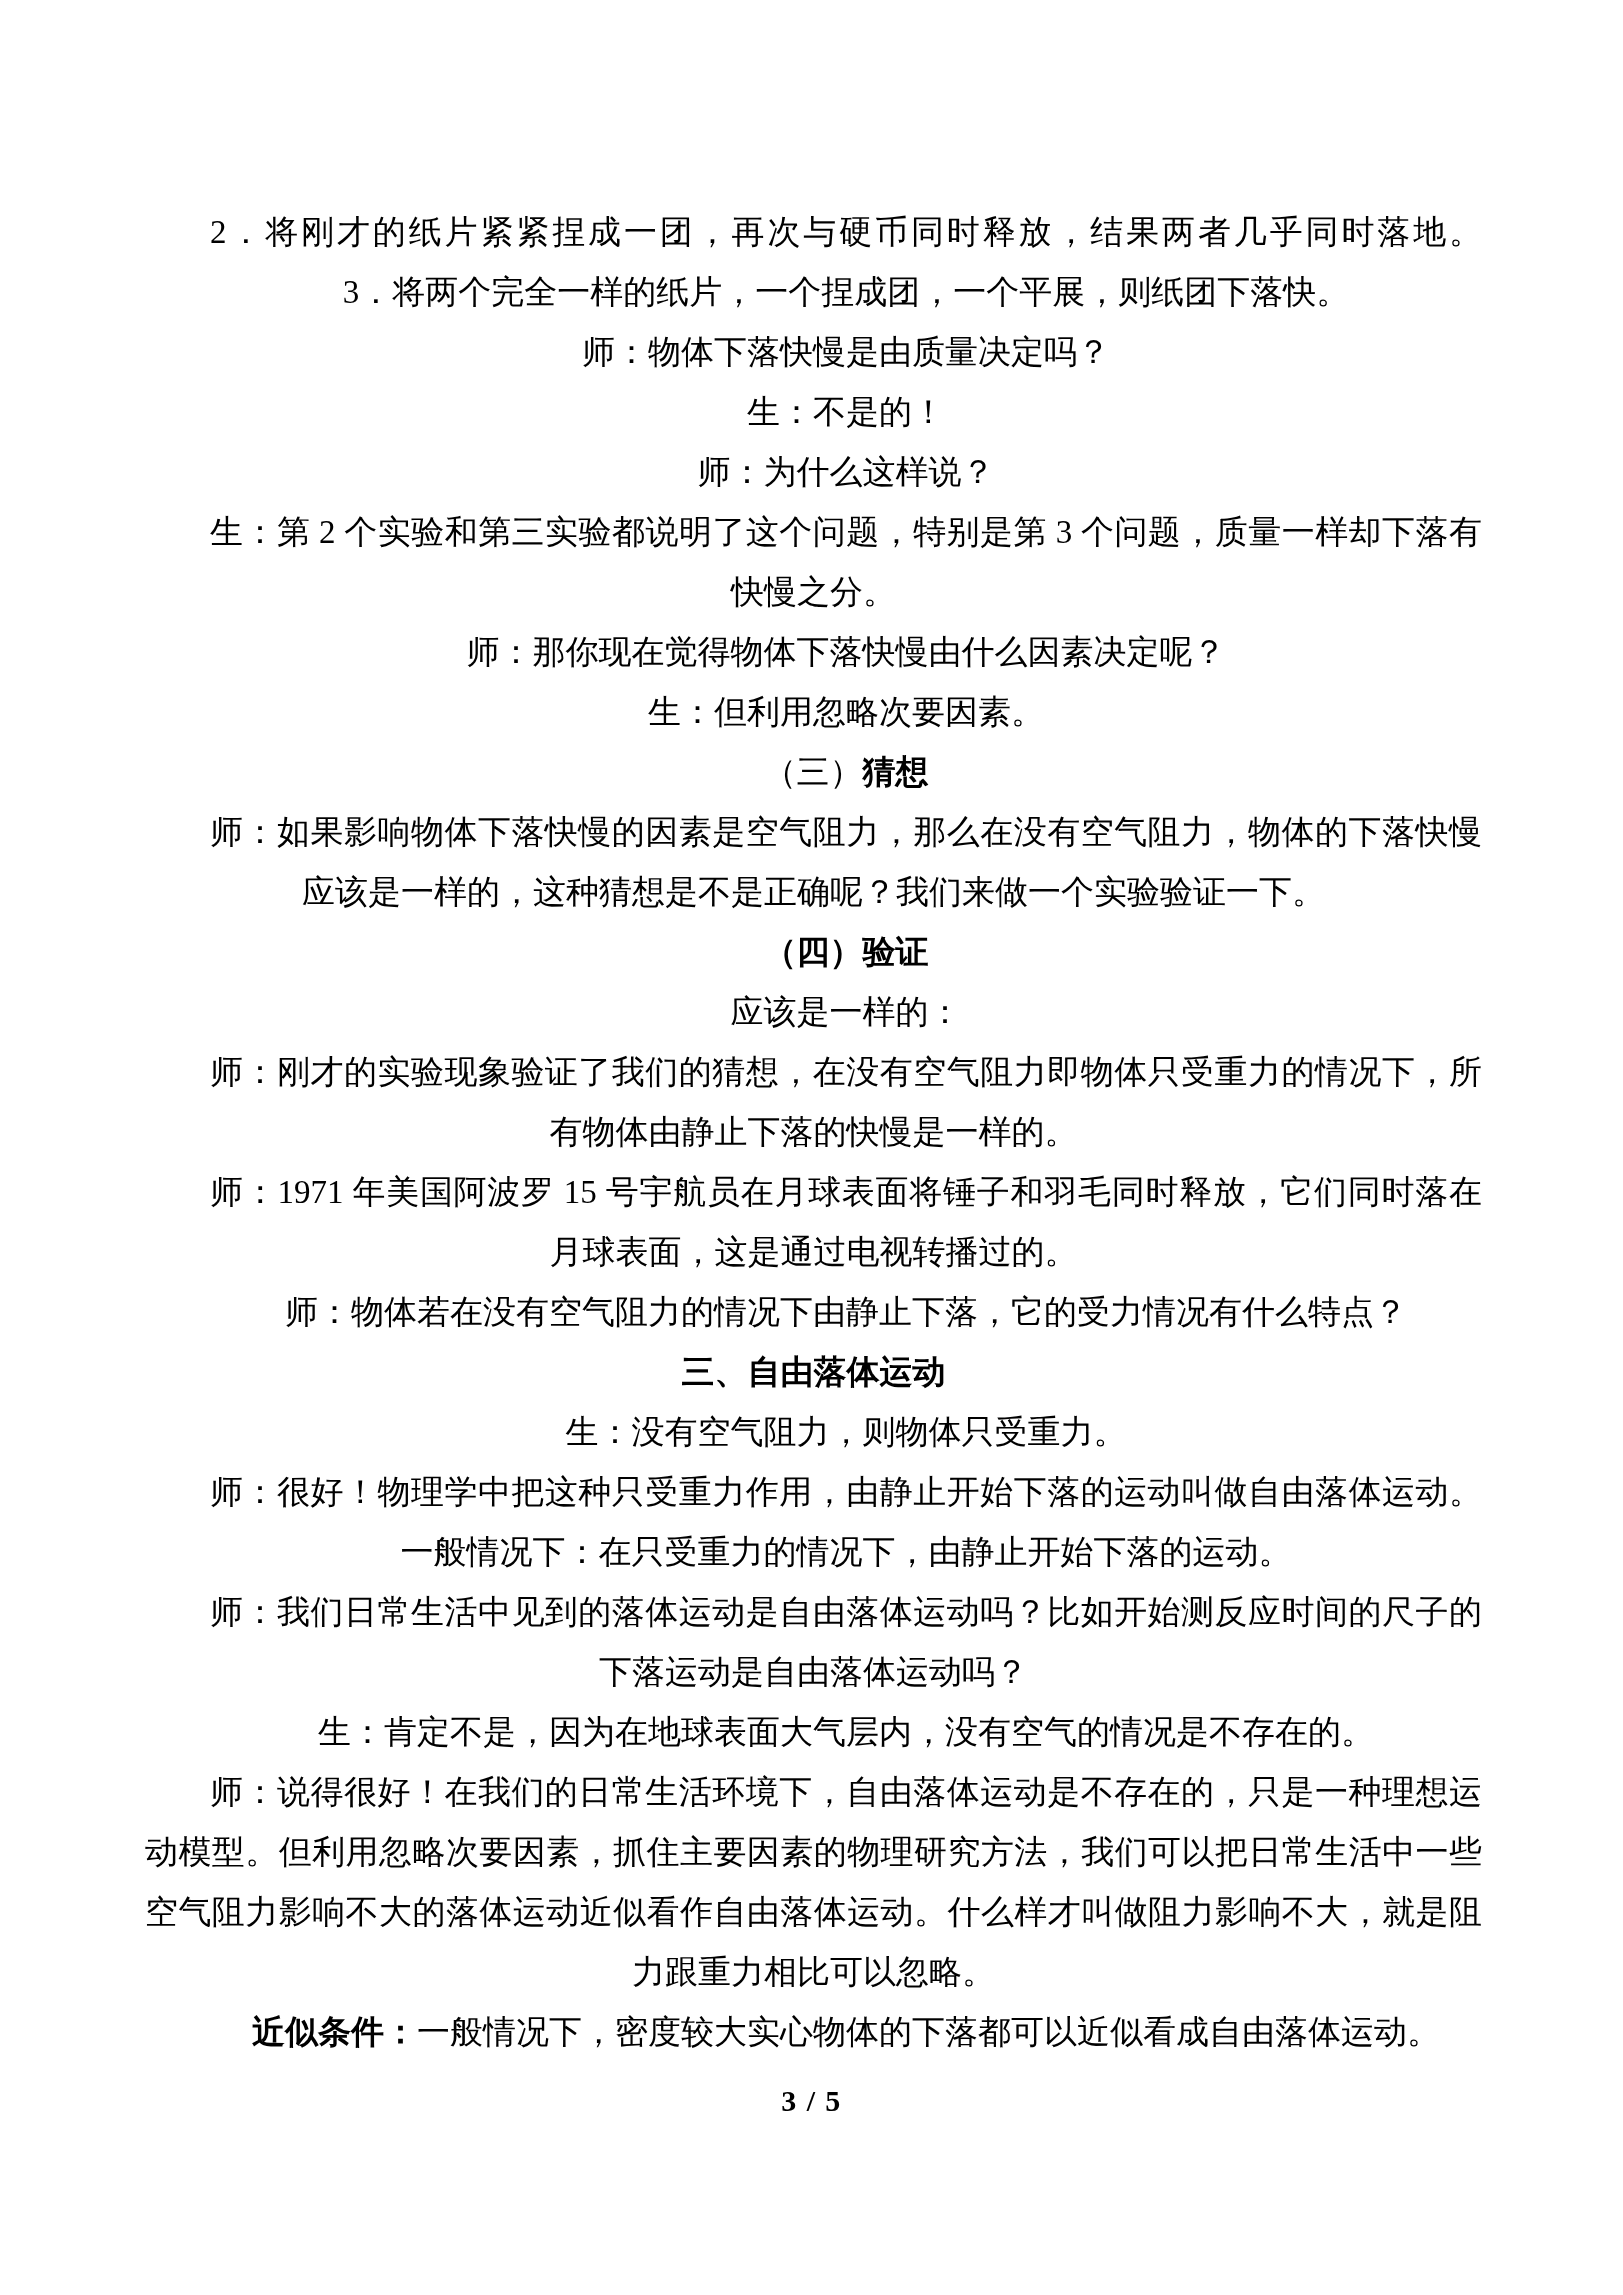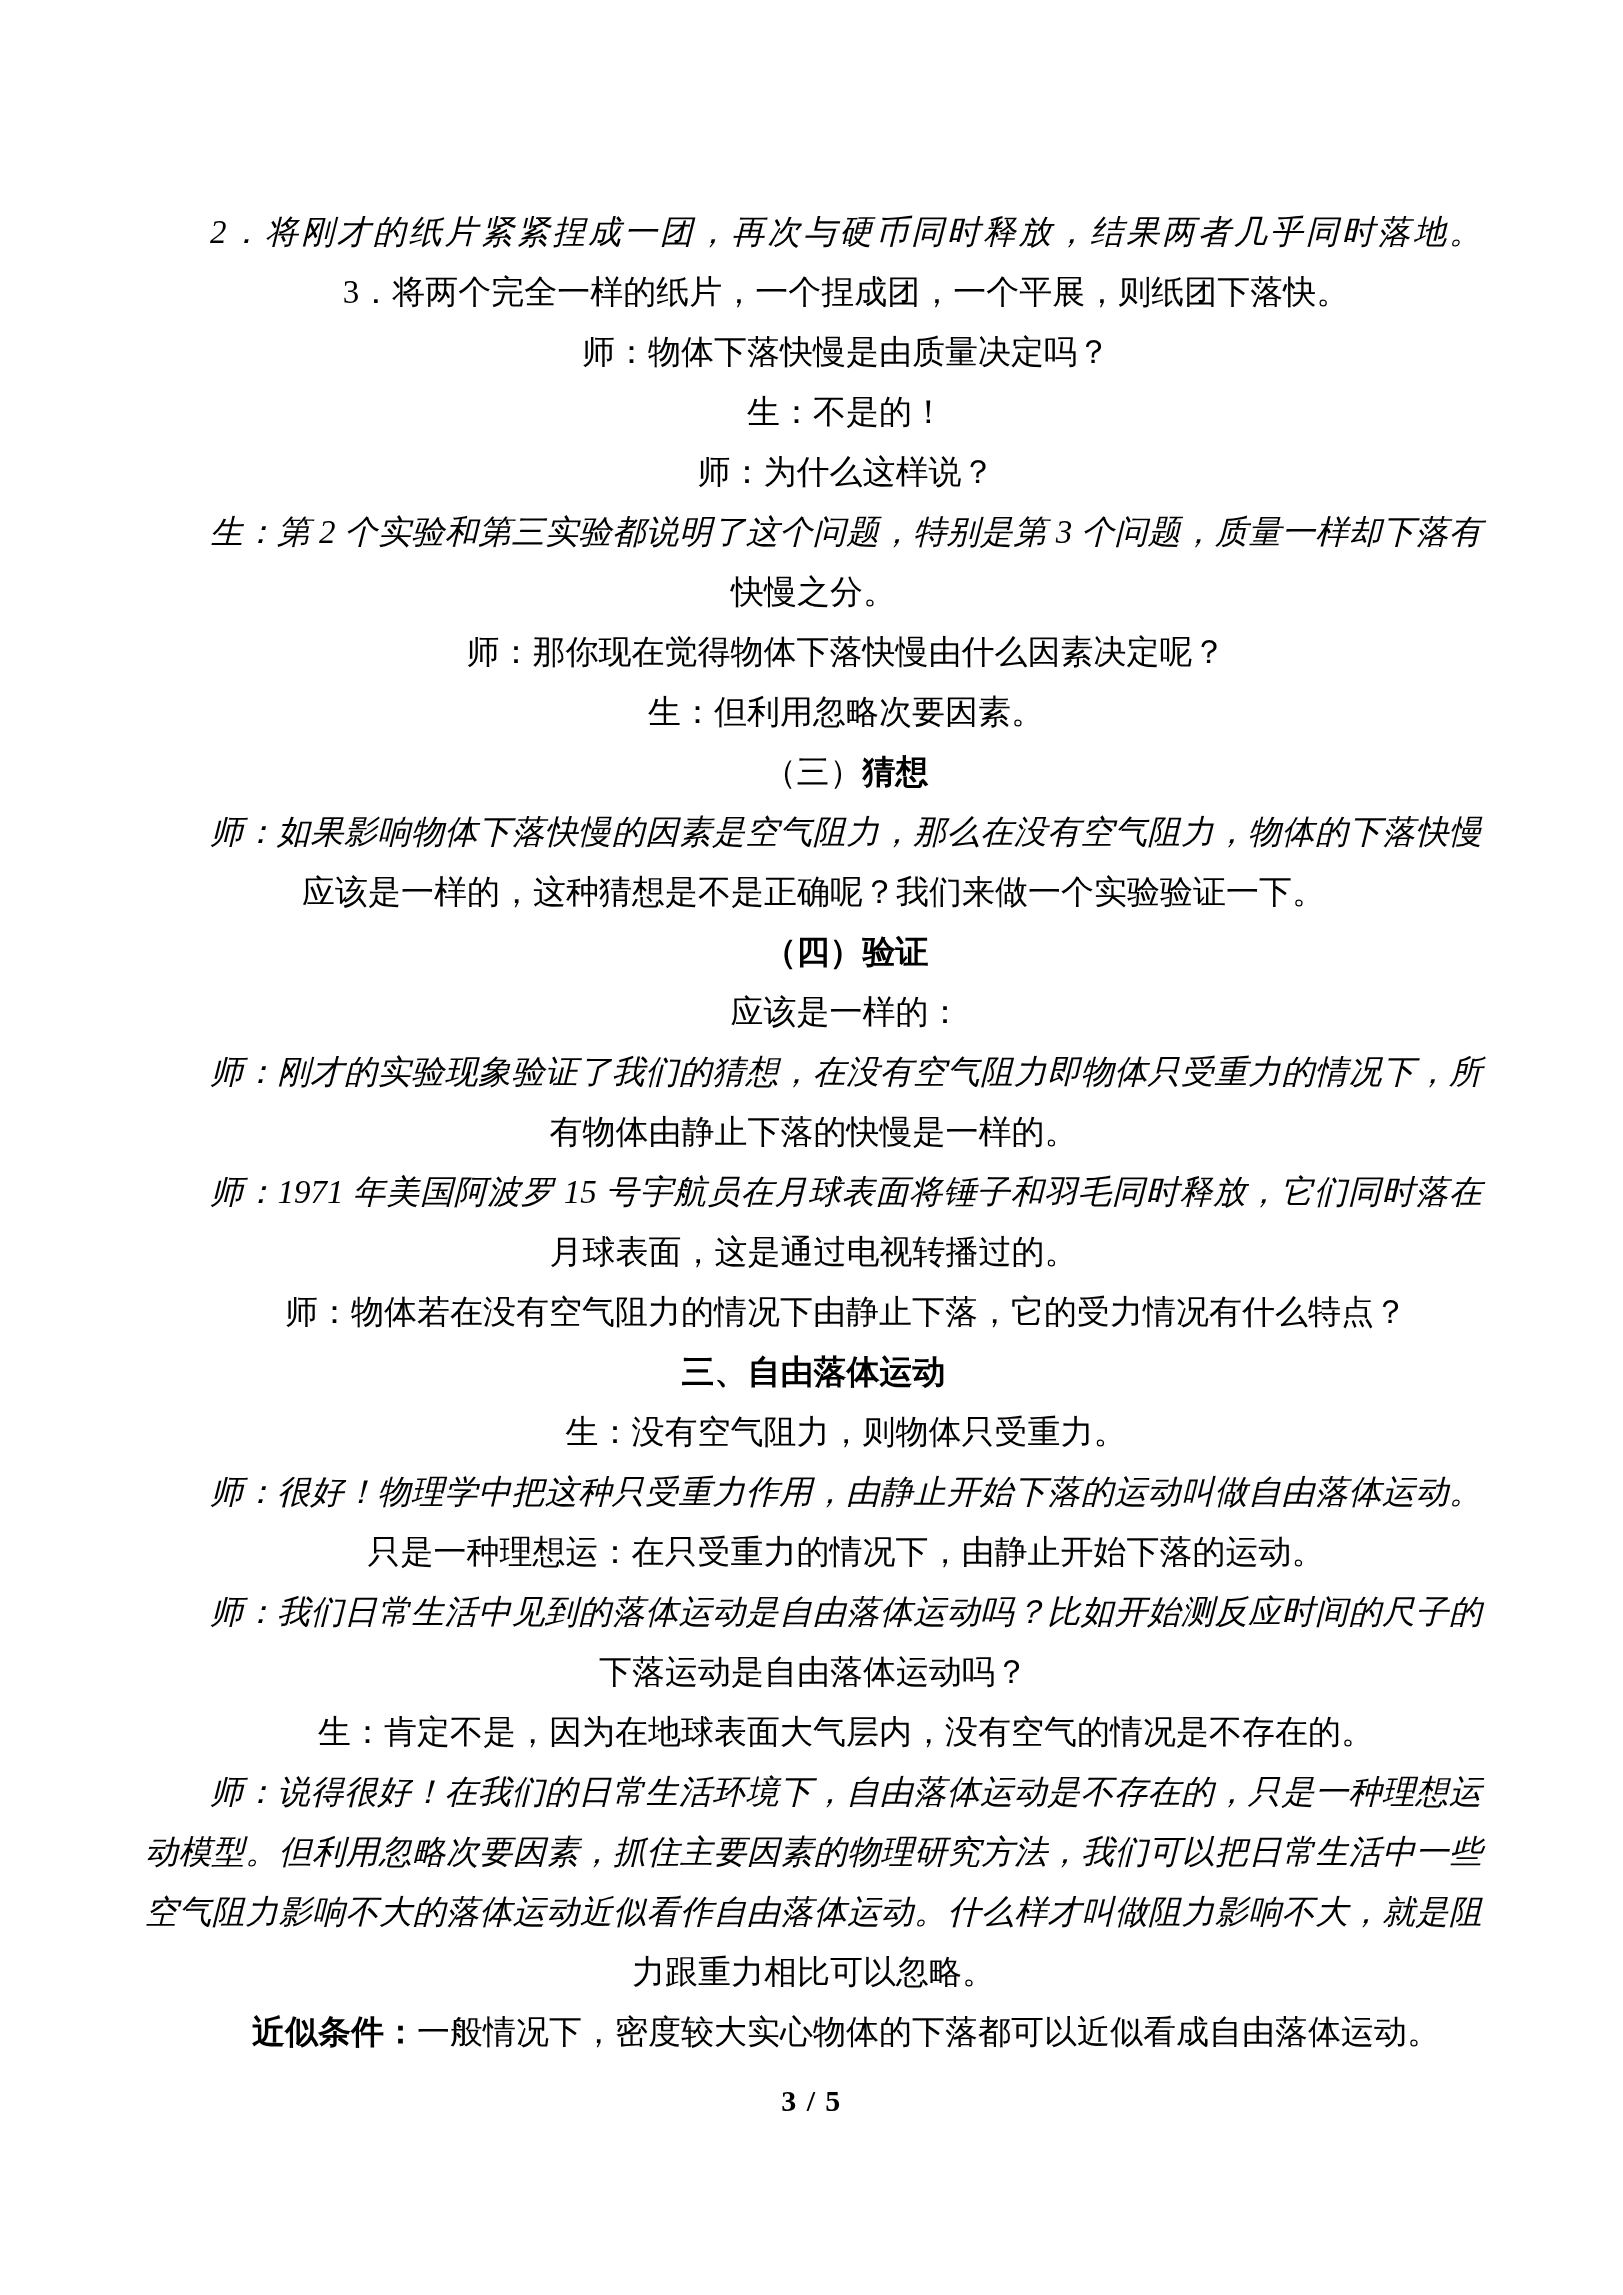--- a/index.html
+++ b/index.html
@@ -29,21 +29,20 @@
     white-space: nowrap;
     text-align: center;
   }
   .line.indent {
     text-indent: 65px;
   }
   .line.justify {
     white-space: normal;
     text-align: justify;
     text-align-last: justify;
-    font-style: italic;
   }
   .seg.bold {
     font-weight: bold;
   }
   .footer {
     position: absolute;
     top: 2083px;
     left: 0;
     width: 100%;
     text-align: center;
@@ -73,21 +72,21 @@
       <div class="line indent"><span class="seg bold">（四）验证</span></div>
       <div class="line indent"><span class="seg">应该是一样的：</span></div>
       <div class="line indent justify"><span class="seg">师：刚才的实验现象验证了我们的猜想，在没有空气阻力即物体只受重力的情况下，所</span></div>
       <div class="line"><span class="seg">有物体由静止下落的快慢是一样的。</span></div>
       <div class="line indent justify"><span class="seg">师：1971 年美国阿波罗 15 号宇航员在月球表面将锤子和羽毛同时释放，它们同时落在</span></div>
       <div class="line"><span class="seg">月球表面，这是通过电视转播过的。</span></div>
       <div class="line indent"><span class="seg">师：物体若在没有空气阻力的情况下由静止下落，它的受力情况有什么特点？</span></div>
       <div class="line"><span class="seg bold">三、自由落体运动</span></div>
       <div class="line indent"><span class="seg">生：没有空气阻力，则物体只受重力。</span></div>
       <div class="line indent justify"><span class="seg">师：很好！物理学中把这种只受重力作用，由静止开始下落的运动叫做自由落体运动。</span></div>
-      <div class="line indent"><span class="seg">只是一种理想运：在只受重力的情况下，由静止开始下落的运动。</span></div>
+      <div class="line indent"><span class="seg">一般情况下：在只受重力的情况下，由静止开始下落的运动。</span></div>
       <div class="line indent justify"><span class="seg">师：我们日常生活中见到的落体运动是自由落体运动吗？比如开始测反应时间的尺子的</span></div>
       <div class="line"><span class="seg">下落运动是自由落体运动吗？</span></div>
       <div class="line indent"><span class="seg">生：肯定不是，因为在地球表面大气层内，没有空气的情况是不存在的。</span></div>
       <div class="line indent justify"><span class="seg">师：说得很好！在我们的日常生活环境下，自由落体运动是不存在的，只是一种理想运</span></div>
       <div class="line justify"><span class="seg">动模型。但利用忽略次要因素，抓住主要因素的物理研究方法，我们可以把日常生活中一些</span></div>
       <div class="line justify"><span class="seg">空气阻力影响不大的落体运动近似看作自由落体运动。什么样才叫做阻力影响不大，就是阻</span></div>
       <div class="line"><span class="seg">力跟重力相比可以忽略。</span></div>
       <div class="line indent"><span class="seg bold">近似条件：</span><span class="seg">一般情况下，密度较大实心物体的下落都可以近似看成自由落体运动。</span></div>
     </div>
   <div class="footer">3 / 5</div>

